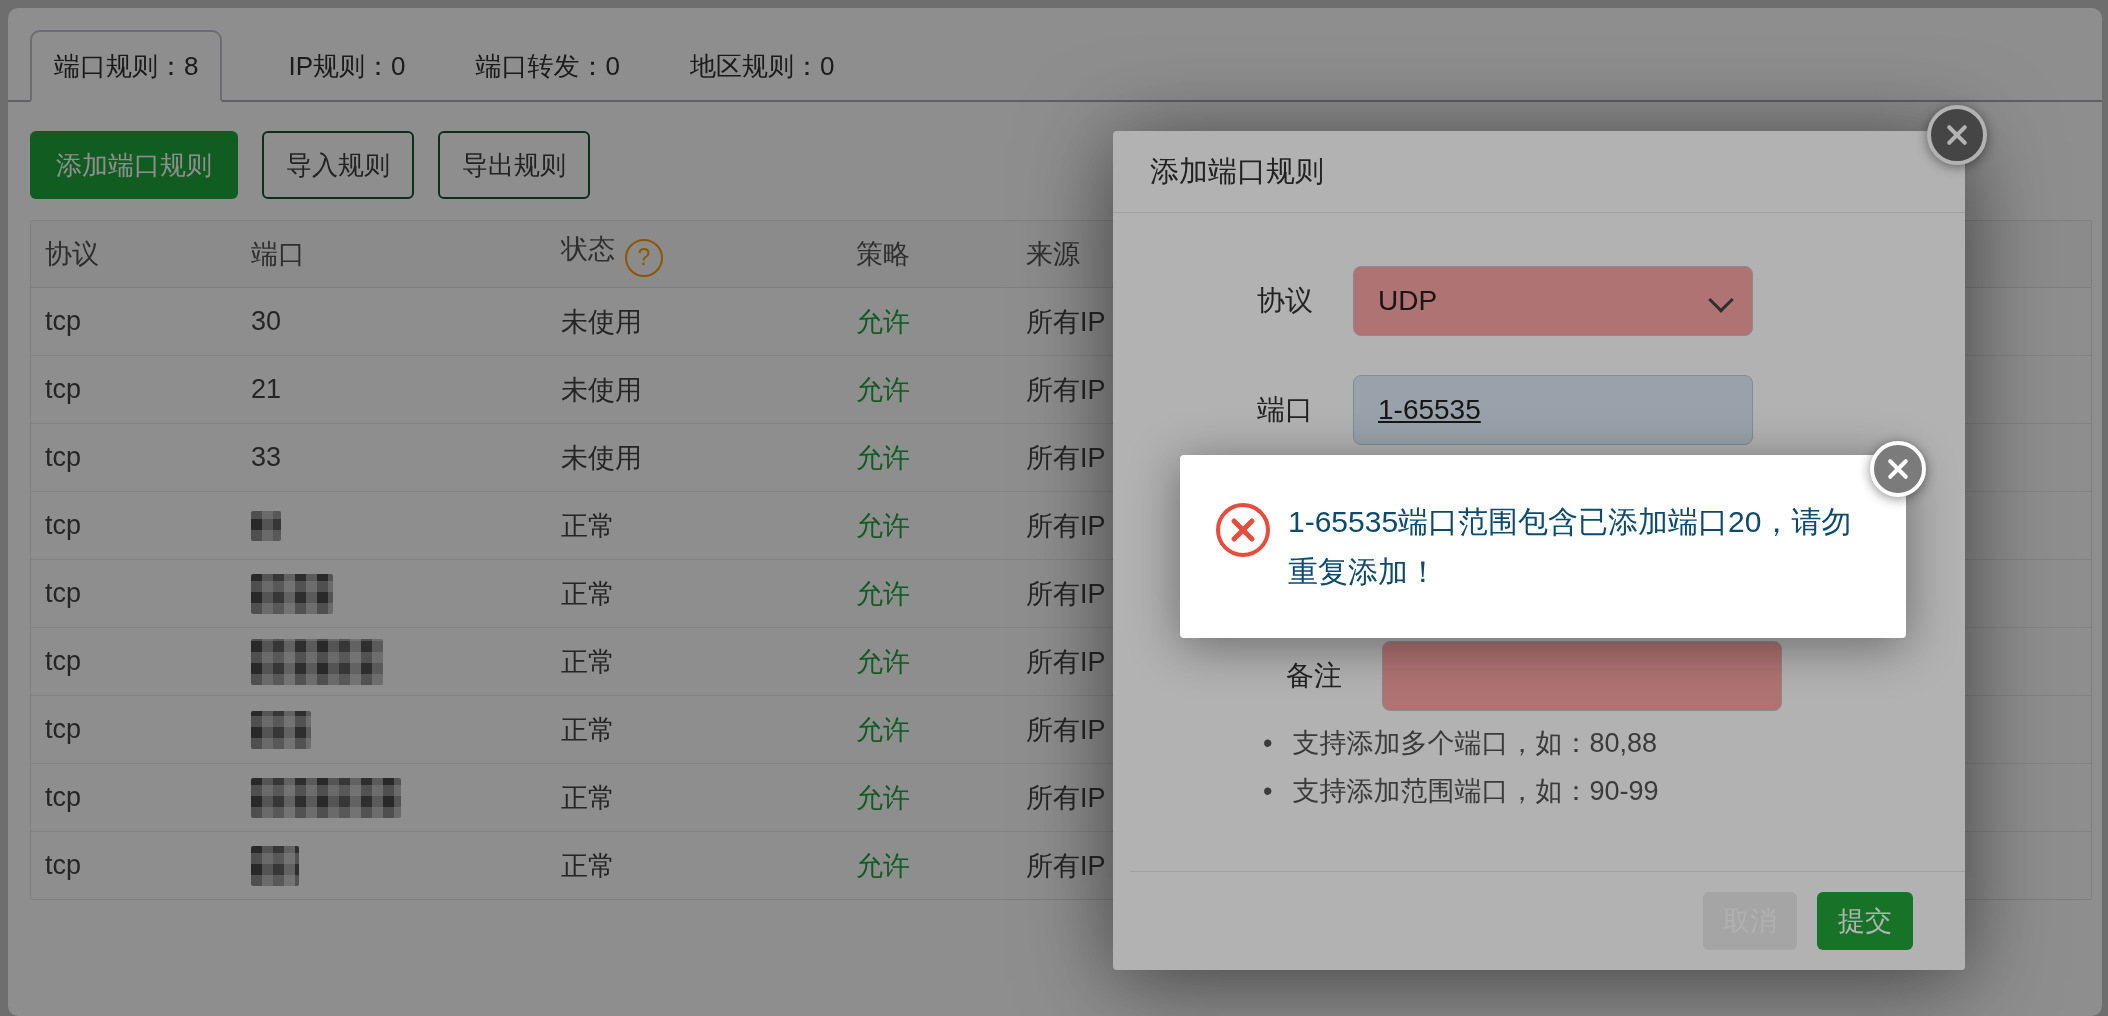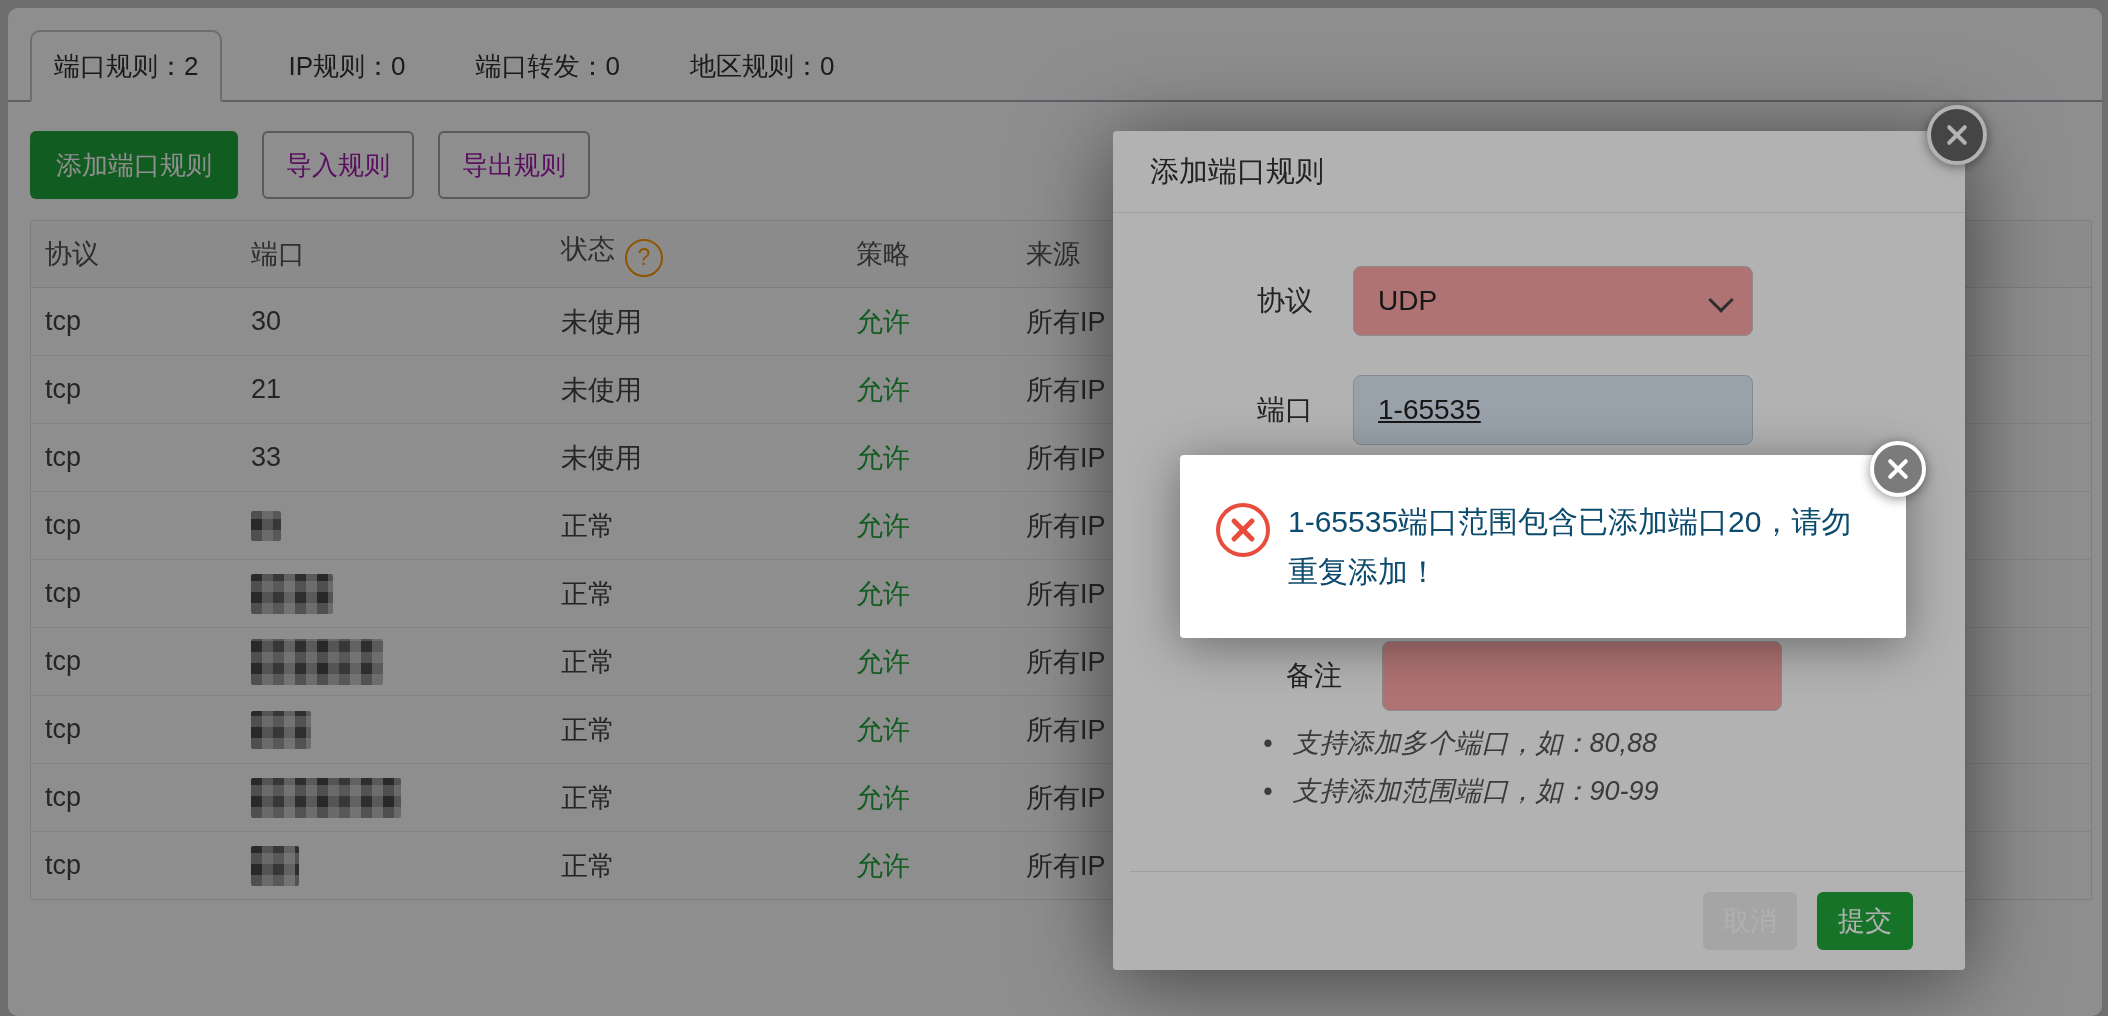--- a/index.html
+++ b/index.html
@@ -12,21 +12,21 @@
   .tab{display:flex;align-items:center;font-size:26px;color:#333;cursor:pointer;}
   .tab.active{height:68px;margin-bottom:-2px;background:#fff;border:2px solid #c2c2cc;border-bottom:2px solid #fff;
               border-radius:10px 10px 0 0;padding:0 22px;}
   .tab.inactive{height:68px;margin-left:62px;padding:0 4px;text-align:right;}
 
   
   .toolbar{margin:29px 0 0 22px;display:flex;gap:24px;}
   .btn{height:68px;display:inline-flex;align-items:center;justify-content:center;
        font-size:26px;border-radius:6px;cursor:pointer;box-sizing:border-box;}
   .btn.primary{background:#20a53a;color:#fff;padding:0 26px;border:none;}
-  .btn.ghost{background:#fff;color:#a21caf;border:2px solid #a3a3a3;padding:0 22px;}
+  .btn.ghost{background:#fff;color:#404040;border:2px solid #14532d;padding:0 22px;}
 
   
   .table-wrap{margin:21px 10px 0 22px;border:1px solid #e3e3e3;border-radius:2px;}
   table{width:100%;border-collapse:collapse;font-size:27px;color:#444;table-layout:fixed;}
   th{height:66px;text-align:left;font-weight:normal;color:#555;background:#fbfbfb;
      border-bottom:1px solid #e3e3e3;padding:0;}
   td{height:67px;border-bottom:1px solid #ececec;padding:0;}
   tr:last-child td{border-bottom:none;}
   th:first-child,td:first-child{padding-left:14px;}
   .policy{color:#20a53a;}
@@ -62,21 +62,21 @@
   .form-row{display:flex;align-items:center;margin-top:39px;}
   .form-row.first{margin-top:53px;}
   .form-row.remark{margin-top:196px;padding-left:29px;}
   .form-label{width:200px;text-align:right;font-size:28px;color:#333;flex:none;}
   .ctrl{margin-left:40px;width:350px;height:68px;border:1px solid #c7c7c7;border-radius:8px;
         font-size:28px;color:#222;display:flex;align-items:center;padding:0 24px;position:relative;background:#fca5a5;}
   .ctrl.select .chev{position:absolute;right:22px;top:24px;width:15px;height:15px;
         border-left:3px solid #444;border-bottom:3px solid #444;transform:rotate(-45deg);}
   .ctrl.highlight{background:#dce8f4;border-color:#bcc8d4;text-decoration:underline;}
   .notes{margin:8px 0 0 150px;padding:0;list-style:none;font-size:27px;color:#555;}
-  .notes li{line-height:48px;font-style:italic;}
+  .notes li{line-height:48px;}
   .notes li::before{content:"•";margin-right:20px;}
   .modal-footer{position:absolute;left:17px;right:0;bottom:0;height:99px;border-top:1px solid #e6e6e6;
         display:flex;align-items:center;justify-content:flex-end;gap:20px;padding-right:52px;
         background:#fff;border-radius:0 0 4px 4px;box-sizing:border-box;}
   .fbtn{height:58px;border:none;border-radius:6px;font-size:27px;cursor:pointer;
         font-family:inherit;display:inline-flex;align-items:center;justify-content:center;}
   .fbtn.cancel{width:94px;background:#ececec;color:#fdfdfd;}
   .fbtn.submit{width:96px;background:#20a53a;color:#fff;}
 
   
@@ -90,21 +90,21 @@
   .alert-msg{width:604px;font-size:30px;line-height:50px;color:#0c4a6e;}
   .alert-close{top:-14px;right:-20px;width:48px;height:48px;background:#7b7b7b;}
 </style>
 </head>
 <body>
 
 <div class="stage">
   <div class="card">
 
     <div class="tabbar" id="tabbar">
-        <div class="tab active">端口规则：2</div>
+        <div class="tab active">端口规则：8</div>
         <div class="tab inactive">IP规则：0</div>
         <div class="tab inactive">端口转发：0</div>
         <div class="tab inactive">地区规则：0</div>
       </div>
 
     <div class="toolbar" id="toolbar">
         <div class="btn primary">添加端口规则</div>
         <div class="btn ghost">导入规则</div>
         <div class="btn ghost">导出规则</div>
       </div>

